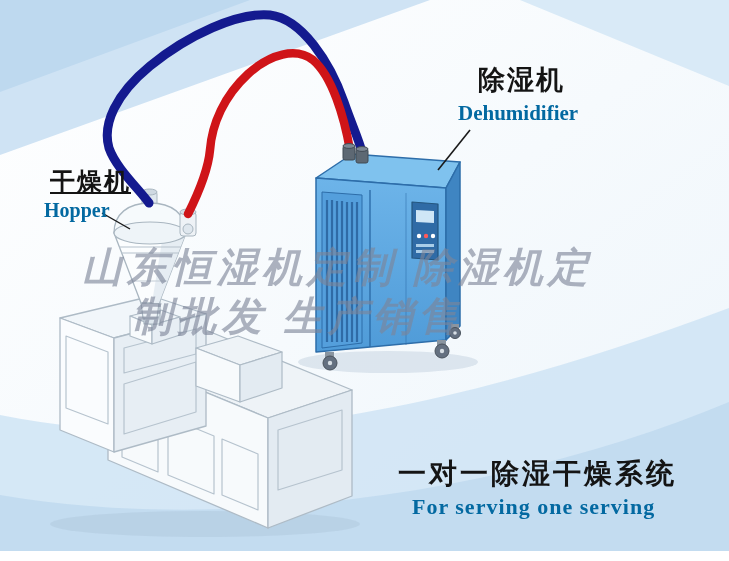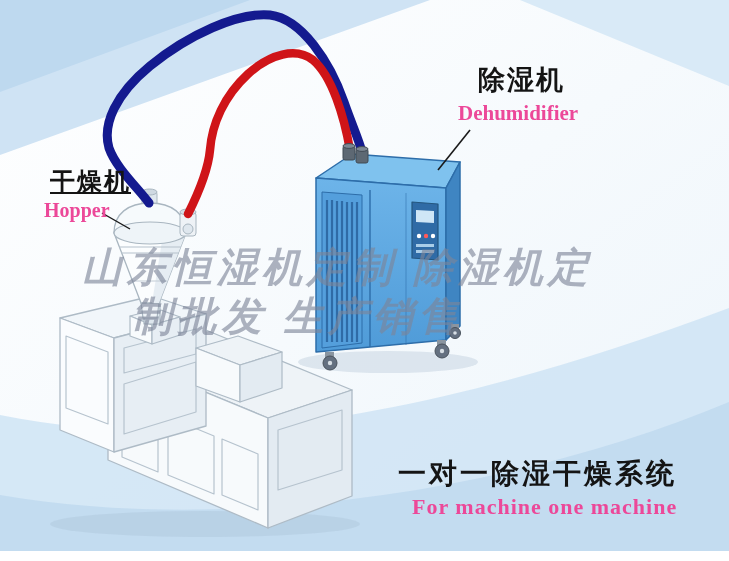--- a/index.html
+++ b/index.html
@@ -1,20 +1,20 @@
 <!DOCTYPE html>
 <html><head>
 <meta charset="utf-8">
 <style>
   html,body{margin:0;padding:0;background:#fff;}
   .stage{position:relative;width:729px;height:551px;overflow:hidden;background:#fff;
          font-family:"Liberation Sans",sans-serif;}
   .scene{position:absolute;left:0;top:0;width:729px;height:561px;}
   .label-cn{position:absolute;font-weight:bold;color:#141414;white-space:nowrap;}
-  .label-en{position:absolute;font-family:"Liberation Serif",serif;font-weight:bold;color:#ec4899;white-space:nowrap;}
+  .label-en{position:absolute;font-family:"Liberation Serif",serif;font-weight:bold;color:#0369a1;white-space:nowrap;}
   .dehum-cn{left:478px;top:62px;font-size:27px;letter-spacing:2px;}
   .dehum-en{left:458px;top:101px;font-size:21px;}
   .hopper-cn{left:50px;top:165px;font-size:25px;letter-spacing:2px;text-decoration:underline;}
   .hopper-en{left:44px;top:199px;font-size:20px;}
   .caption-cn{left:398px;top:455px;font-size:28px;letter-spacing:3px;}
   .caption-en{left:412px;top:494px;font-size:22px;letter-spacing:1px;}
   .watermark{position:absolute;font-weight:bold;font-style:italic;color:#7d8599;opacity:.62;white-space:nowrap;}
   .wm1{left:82px;top:240px;font-size:40px;letter-spacing:5px;}
   .wm2{left:132px;top:289px;font-size:40px;letter-spacing:5px;}
 </style>
@@ -137,15 +137,15 @@
 
   <div class="label-cn dehum-cn">除湿机</div>
   <div class="label-en dehum-en">Dehumidifier</div>
   <div class="label-cn hopper-cn">干燥机</div>
   <div class="label-en hopper-en">Hopper</div>
 
   <div class="watermark wm2">制批发 生产销售</div>
   <div class="watermark wm1">山东恒湿机定制 除湿机定</div>
 
   <div class="label-cn caption-cn">一对一除湿干燥系统</div>
-  <div class="label-en caption-en">For machine one machine</div>
+  <div class="label-en caption-en">For serving one serving</div>
 
 </div>
 
 </body></html>

